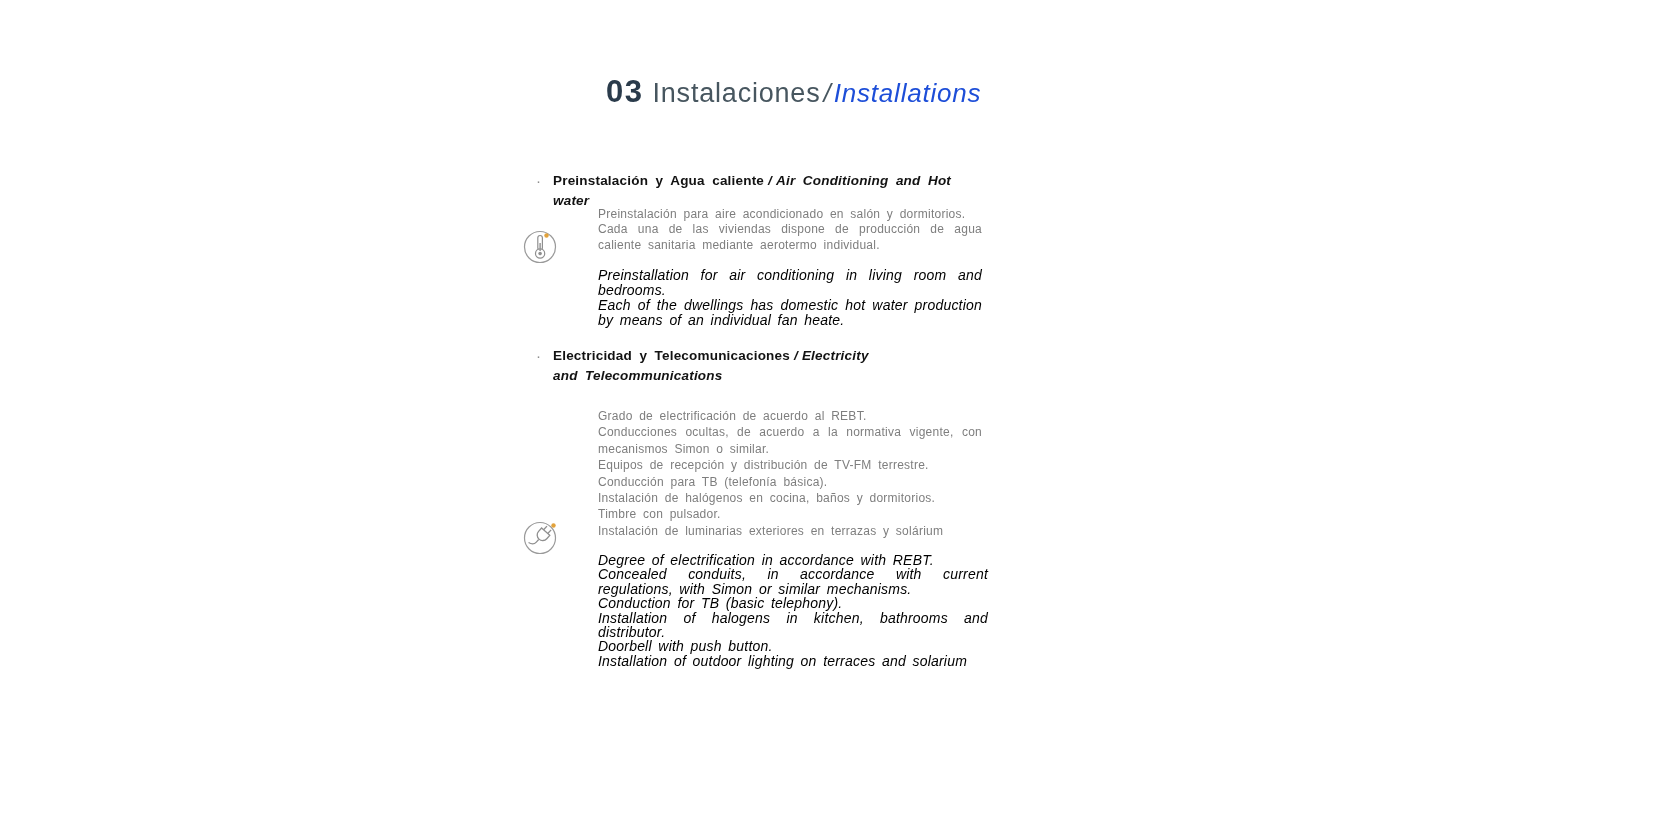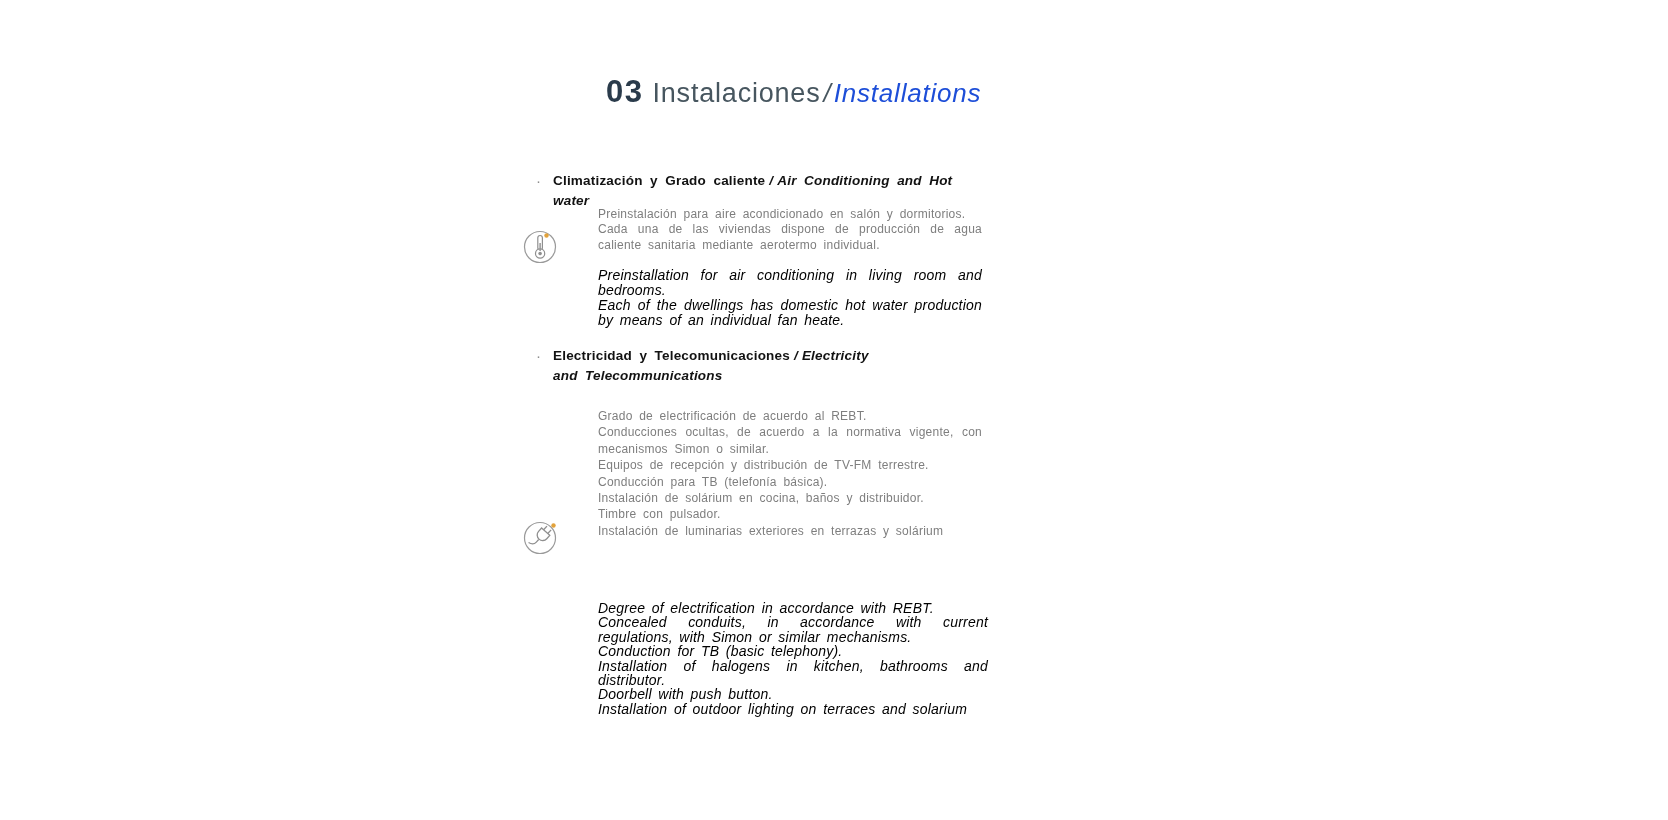--- a/index.html
+++ b/index.html
@@ -29,39 +29,39 @@
     line-height:19.5px;
   }
   .sec-heading .h-sep{margin:0 4px;font-style:italic;}
   .sec-heading .h-en{font-style:italic;}
 
   
   .body-block{position:absolute;text-align:justify;}
   .es-text{color:#7e7e7e;font-size:12px;line-height:15.4px;letter-spacing:0.25px;word-spacing:3px;}
   .es-list{line-height:16.4px;}
   .en-text{color:#000000;font-style:italic;font-size:14px;line-height:15px;letter-spacing:0.2px;word-spacing:2.5px;}
-  .en-list{line-height:14.4px;margin-top:48px;}
+  .en-list{line-height:14.4px;}
 
   
   .icon{position:absolute;}
   .icon svg{display:block;}
 </style>
 </head>
 <body>
 
 <div class="page">
 
   <div class="doc-title">
     <span class="t-num">03</span><span class="t-es">Instalaciones</span><span class="t-sep">/</span><span class="t-en">Installations</span>
   </div>
 
   <div class="bullet" style="left:536px;top:173px;">·</div>
 
   <div class="sec-heading" style="left:553px;top:171px;width:430px;">
-    <span class="h-es">Climatización y Grado caliente</span><span class="h-sep">/</span><span class="h-en">Air Conditioning and Hot water</span>
+    <span class="h-es">Preinstalación y Agua caliente</span><span class="h-sep">/</span><span class="h-en">Air Conditioning and Hot water</span>
   </div>
 
   <div class="icon" style="left:521px;top:226px;">
     <svg width="40" height="40" viewBox="0 0 40 40">
       <circle cx="19" cy="21" r="15.5" fill="none" stroke="#9a9a9a" stroke-width="1.2"></circle>
       <rect x="16.8" y="9.5" width="4.6" height="14.5" rx="2.3" fill="#ffffff" stroke="#8f8f8f" stroke-width="1.2"></rect>
       <circle cx="19.1" cy="27.5" r="4.6" fill="#ffffff" stroke="#8f8f8f" stroke-width="1.2"></circle>
       <line x1="19.1" y1="17" x2="19.1" y2="25" stroke="#8f8f8f" stroke-width="1.4"></line>
       <circle cx="19.1" cy="27.5" r="1.8" fill="#8f8f8f"></circle>
       <circle cx="25.5" cy="9.5" r="2.2" fill="#e2a23b"></circle>
@@ -95,21 +95,21 @@
       </g>
       <circle cx="34.5" cy="10.5" r="2.2" fill="#e2a23b"></circle>
     </svg>
   </div>
 
   <div class="body-block es-text es-list" style="left:598px;top:408px;width:384px;">
     <div class="line">Grado de electrificación de acuerdo al REBT.</div>
     <div class="line">Conducciones ocultas, de acuerdo a la normativa vigente, con mecanismos Simon o similar.</div>
     <div class="line">Equipos de recepción y distribución de TV-FM terrestre.</div>
     <div class="line">Conducción para TB (telefonía básica).</div>
-    <div class="line">Instalación de solárium en cocina, baños y distribuidor.</div>
+    <div class="line">Instalación de halógenos en cocina, baños y dormitorios.</div>
     <div class="line">Timbre con pulsador.</div>
     <div class="line">Instalación de luminarias exteriores en terrazas y solárium</div>
   </div>
 
   <div class="body-block en-text en-list" style="left:598px;top:553px;width:390px;">
     <div class="line">Degree of electrification in accordance with REBT.</div>
     <div class="line">Concealed conduits, in accordance with current regulations, with Simon or similar mechanisms.</div>
     <div class="line">Conduction for TB (basic telephony).</div>
     <div class="line">Installation of halogens in kitchen, bathrooms and distributor.</div>
     <div class="line">Doorbell with push button.</div>

